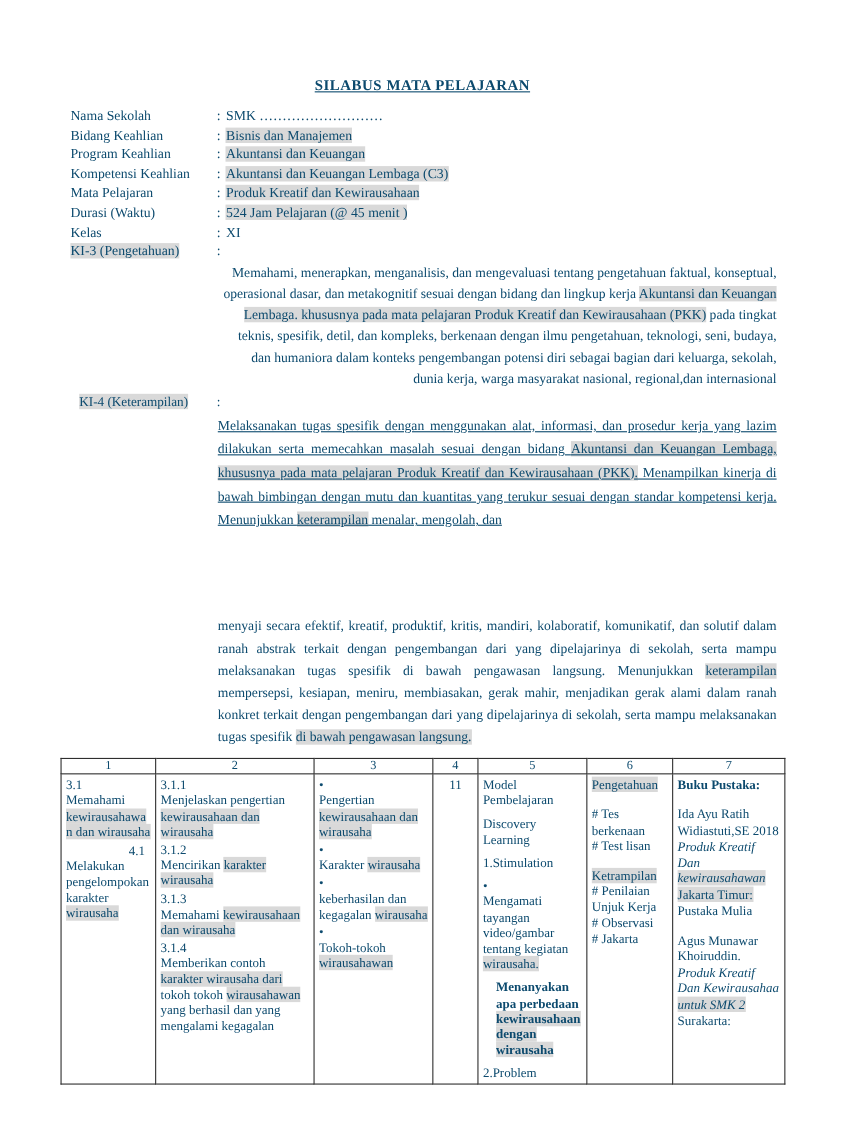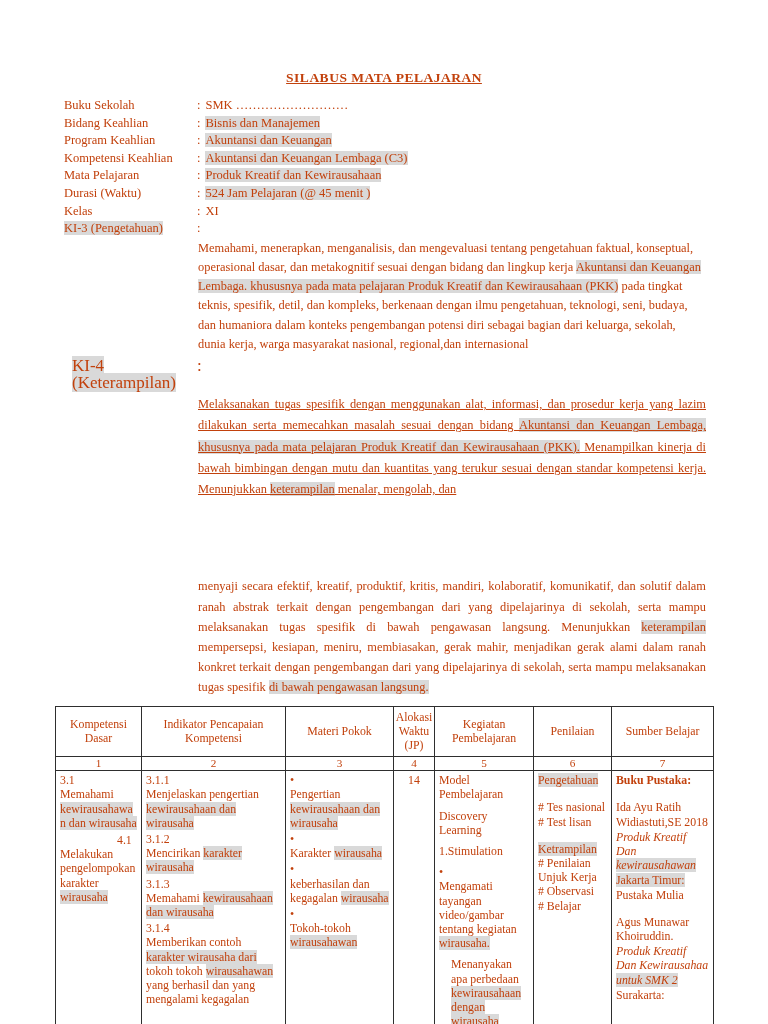--- a/index.html
+++ b/index.html
@@ -1,37 +1,37 @@
 <!DOCTYPE html>
 <html><head>
 <meta charset="utf-8">
 <style>
   * { margin:0; padding:0; box-sizing:border-box; }
   html,body { background:#ffffff; }
   body { width:768px; height:1024px; overflow:hidden; }
   .page {
     position:relative; width:768px; height:1024px; background:#ffffff;
-    font-family:"Liberation Serif","DejaVu Serif",serif; color:#c2410c; overflow:hidden;
+    font-family:"Liberation Serif","DejaVu Serif",serif; color:#0c4a6e; overflow:hidden;
   }
   .hl { background:#d9d9d9; }
   .it { font-style:italic; }
   .b  { font-weight:bold; }
 
   .title { padding-top:70px; text-align:center; font-size:13.5px; font-weight:bold; letter-spacing:.5px; }
   .title .title-text { text-decoration:underline; }
 
   .meta { margin:11px 0 0 64px; font-size:12.5px; }
   .meta-row { display:flex; line-height:17.6px; }
   .meta-label { width:133px; flex:none; }
   .meta-colon { flex:none; }
   .meta-value { margin-left:5px; }
 
   .para { margin-left:198px; width:508px; font-size:12.4px; }
-  .ki3 { margin-top:1px; line-height:19.2px; }
-  .ki4row { margin:3px 0 0 72px; display:flex; font-size:17px; line-height:17px; }
+  .ki3 { margin-top:1px; line-height:19.2px;text-align:right; }
+  .ki4row { margin:3px 0 0 72px; display:flex; font-size:12px; line-height:17px; }
   .ki4row .meta-label { width:125px; }
   .ki4 { margin-top:3px; line-height:21.3px; text-align:justify;text-decoration:underline; }
   .cont { margin-top:76px; line-height:20.2px; text-align:justify; }
 
   table.silabus {
     margin:8px 0 0 55px; width:658px; border-collapse:collapse; table-layout:fixed;
     font-size:11.8px; line-height:14.2px;
   }
   .silabus th, .silabus td {
     border:1px solid #2e2e2e; vertical-align:top; font-weight:normal;
@@ -44,36 +44,36 @@
   .hang .num { flex:none; margin-right:3px; }
   .cell-kd .hang .num { width:18px; margin-right:2px; }
   .cell-kd .txt { overflow-wrap:anywhere; }
   .cell-kd .hang + .hang { margin-top:3px;align-items:flex-end; }
   .cell-ind .hang .num { width:28px; margin-right:2px; }
   .cell-ind .hang { margin-bottom:2px; }
   .cell-materi .hang .num { width:9px; }
   .cell-materi .hang { margin-bottom:2px; }
   .cell-alok { text-align:center; }
   .cell-keg .sp { margin-top:7px; }
-  .cell-keg .indent { margin-left:12px; }
+  .cell-keg .indent { margin-left:12px;font-weight:bold; }
   .pen-line.gap, .sum-para.gap { margin-top:13px; }
   .sum-para { margin-bottom:1px; }
 </style>
 </head>
 <body>
 
 <div class="page">
 
   <div class="title">
     <span class="title-text">SILABUS MATA PELAJARAN</span>
   </div>
 
   <div class="meta">
     <div class="meta-row">
-      <span class="meta-label"><span>Buku Sekolah</span></span>
+      <span class="meta-label"><span>Nama Sekolah</span></span>
         <span class="meta-colon">:</span>
         <span class="meta-value"><span>SMK ………………………</span></span>
     </div>
     <div class="meta-row">
       <span class="meta-label"><span>Bidang Keahlian</span></span>
         <span class="meta-colon">:</span>
         <span class="meta-value"><span class="hl">Bisnis dan Manajemen</span></span>
     </div>
     <div class="meta-row">
       <span class="meta-label"><span>Program Keahlian</span></span>
@@ -122,29 +122,20 @@
     <colgroup>
       <col style="width:86px">
         <col style="width:144px">
         <col style="width:108px">
         <col style="width:41px">
         <col style="width:99px">
         <col style="width:78px">
         <col style="width:102px">
     </colgroup>
     <thead>
-      <tr>
-        <th class="head">Kompetensi Dasar</th>
-        <th class="head">Indikator Pencapaian Kompetensi</th>
-        <th class="head">Materi Pokok</th>
-        <th class="head">Alokasi Waktu (JP)</th>
-        <th class="head">Kegiatan Pembelajaran</th>
-        <th class="head">Penilaian</th>
-        <th class="head">Sumber Belajar</th>
-      </tr>
       <tr class="num-row">
         <td>1</td>
         <td>2</td>
         <td>3</td>
         <td>4</td>
         <td>5</td>
         <td>6</td>
         <td>7</td>
       </tr>
     </thead>
@@ -189,40 +180,40 @@
           </div>
           <div class="hang">
             <span class="num">•</span>
             <span class="txt"><span>keberhasilan dan kegagalan </span><span class="hl">wirausaha</span></span>
           </div>
           <div class="hang">
             <span class="num">•</span>
             <span class="txt"><span>Tokoh-tokoh </span><span class="hl">wirausahawan</span></span>
           </div>
         </td>
-        <td class="cell-alok">14</td>
+        <td class="cell-alok">11</td>
         <td class="cell-keg">
           <div>Model Pembelajaran</div>
           <div class="sp">Discovery Learning</div>
           <div class="sp">1.Stimulation</div>
           <div class="hang sp">
             <span class="num">•</span>
             <span class="txt"><span>Mengamati tayangan video/gambar tentang kegiatan </span><span class="hl">wirausaha.</span></span>
           </div>
           <div class="sp indent"><span>Menanyakan apa perbedaan </span><span class="hl">kewirausahaan dengan wirausaha</span></div>
           <div class="sp">2.Problem</div>
         </td>
         <td class="cell-pen">
           <div class="pen-line"><span class="hl">Pengetahuan</span></div>
-          <div class="pen-line gap"><span># Tes nasional</span></div>
+          <div class="pen-line gap"><span># Tes berkenaan</span></div>
           <div class="pen-line"><span># Test lisan</span></div>
           <div class="pen-line gap"><span class="hl">Ketrampilan</span></div>
           <div class="pen-line"><span># Penilaian Unjuk Kerja</span></div>
           <div class="pen-line"><span># Observasi</span></div>
-          <div class="pen-line"><span># Belajar</span></div>
+          <div class="pen-line"><span># Jakarta</span></div>
         </td>
         <td class="cell-sum">
           <div class="sum-para"><span class="b">Buku Pustaka:</span></div>
           <div class="sum-para gap"><span>Ida Ayu Ratih Widiastuti,SE 2018</span></div>
           <div class="sum-para"><span class="it">Produk Kreatif Dan </span><span class="hl it">kewirausahawan</span></div>
           <div class="sum-para"><span class="hl">Jakarta Timur:</span><span> Pustaka Mulia</span></div>
           <div class="sum-para gap"><span>Agus Munawar Khoiruddin.</span></div>
           <div class="sum-para"><span class="it">Produk Kreatif Dan Kewirausahaa </span><span class="hl it">untuk SMK 2</span></div>
           <div class="sum-para"><span>Surakarta:</span></div>
         </td>

